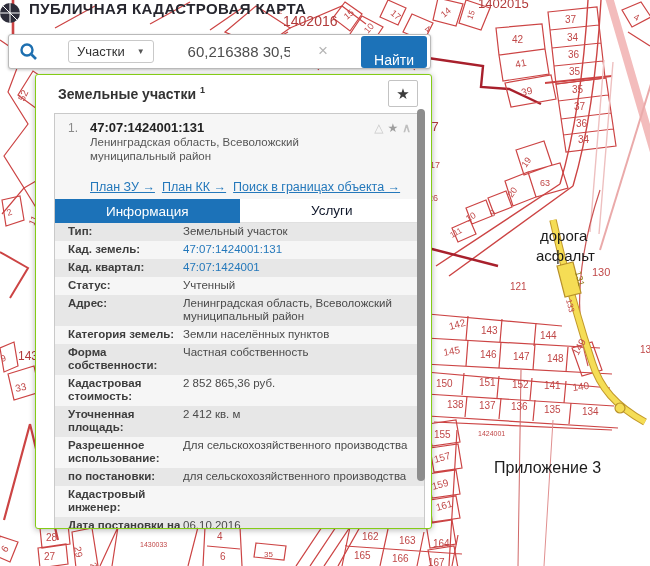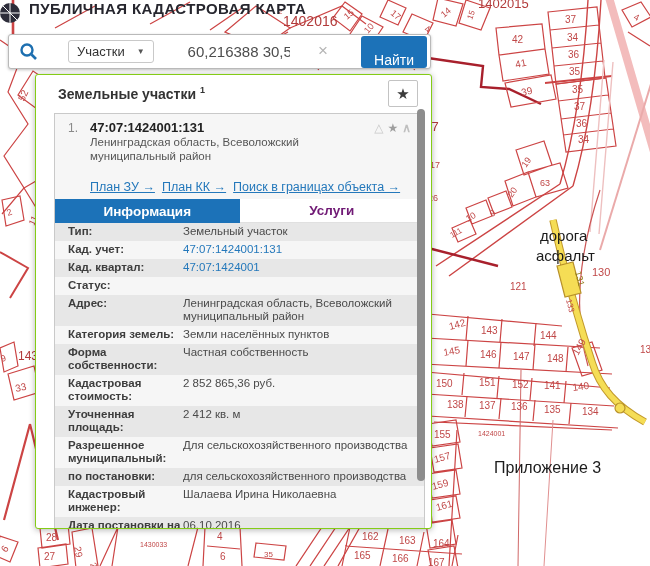--- a/index.html
+++ b/index.html
@@ -33,23 +33,23 @@
   .res-line1{display:flex;align-items:baseline;}
   .res-idx{color:#8a8a8a;font-size:12px;width:22px;flex:none;}
   .res-cadnum{font-size:13px;font-weight:bold;color:#222;}
   .res-icons{position:absolute;right:9px;top:7px;font-size:12px;letter-spacing:4px;cursor:pointer;}
   .res-icons .w{color:#c9c9c9;} .res-icons .s{color:#9e9e9e;} .res-icons .c{color:#bfbfbf;font-weight:bold;}
   .res-addr{margin-left:22px;margin-top:1px;font-size:11.5px;color:#555;line-height:13.5px;width:270px;}
   .res-links{margin-left:22px;margin-top:17px;display:flex;gap:7px;white-space:nowrap;}
   .res-links a{font-size:12.5px;color:#2478bb;text-decoration:underline;cursor:pointer;}
 
   .tabs{display:flex;height:24px;}
-  .tab{flex:1;display:flex;align-items:center;justify-content:center;font-size:13.5px;font-weight:bold;cursor:pointer;}
+  .tab{flex:1;display:flex;align-items:center;justify-content:center;font-size:13.5px;font-weight:normal;cursor:pointer;}
   .tab.active{background:#1c72b8;color:#fff;}
-  .tab.idle{background:#fff;color:#701a75;border-bottom:1px solid #e0e0e0;}
+  .tab.idle{background:#fff;color:#0f172a;border-bottom:1px solid #e0e0e0;}
 
   .irow{display:flex;font-size:11.5px;line-height:13px;padding:2px 0 3px;}
   .irow.odd{background:#e7e7e7;}
   .irow.even{background:#f6f6f6;}
   .ilabel{width:128px;flex:none;padding-left:13px;font-weight:bold;color:#3d3d3d;box-sizing:border-box;}
   .ivalue{flex:1;color:#4a4a4a;padding-right:4px;}
   .ivalue.lnk{color:#2478bb;cursor:pointer;}
 
   .scroll-thumb{position:absolute;right:6px;top:34px;width:8px;height:372px;background:#8d8d8d;border-radius:4px;cursor:pointer;}
 </style>
@@ -267,29 +267,30 @@
       <div class="tabs" id="tabs-row">
           <div class="tab active">Информация</div>
           <div class="tab idle">Услуги</div>
         </div>
       <div id="info-rows">
           <div class="irow odd">
             <div class="ilabel">Тип:</div>
             <div class="ivalue">Земельный участок</div>
           </div>
           <div class="irow even">
-            <div class="ilabel">Кад. учет:</div>
+            <div class="ilabel">Кад. земель:</div>
             <div class="ivalue lnk">47:07:1424001:131</div>
           </div>
           <div class="irow odd">
             <div class="ilabel">Кад. квартал:</div>
             <div class="ivalue lnk">47:07:1424001</div>
           </div>
           <div class="irow even">
             <div class="ilabel">Статус:</div>
+            <div class="ivalue">Учтенный</div>
           </div>
           <div class="irow odd">
             <div class="ilabel">Адрес:</div>
             <div class="ivalue">Ленинградская область, Всеволожский муниципальный район</div>
           </div>
           <div class="irow even">
             <div class="ilabel">Категория земель:</div>
             <div class="ivalue">Земли населённых пунктов</div>
           </div>
           <div class="irow odd">
@@ -298,30 +299,29 @@
           </div>
           <div class="irow even">
             <div class="ilabel">Кадастровая стоимость:</div>
             <div class="ivalue">2 852 865,36 руб.</div>
           </div>
           <div class="irow odd">
             <div class="ilabel">Уточненная площадь:</div>
             <div class="ivalue">2 412 кв. м</div>
           </div>
           <div class="irow even">
-            <div class="ilabel">Разрешенное муниципальный:</div>
+            <div class="ilabel">Разрешенное использование:</div>
             <div class="ivalue">Для сельскохозяйственного производства</div>
           </div>
           <div class="irow odd">
             <div class="ilabel">по постановки:</div>
             <div class="ivalue">для сельскохозяйственного производства</div>
           </div>
           <div class="irow even">
             <div class="ilabel">Кадастровый инженер:</div>
-            <div class="ivalue">Шалаева Ирина Николаевна</div>
           </div>
           <div class="irow odd">
             <div class="ilabel">Дата постановки на учет:</div>
             <div class="ivalue">06.10.2016</div>
           </div>
         </div>
     </div>
 
     <div class="scroll-thumb"></div>
   </div>

